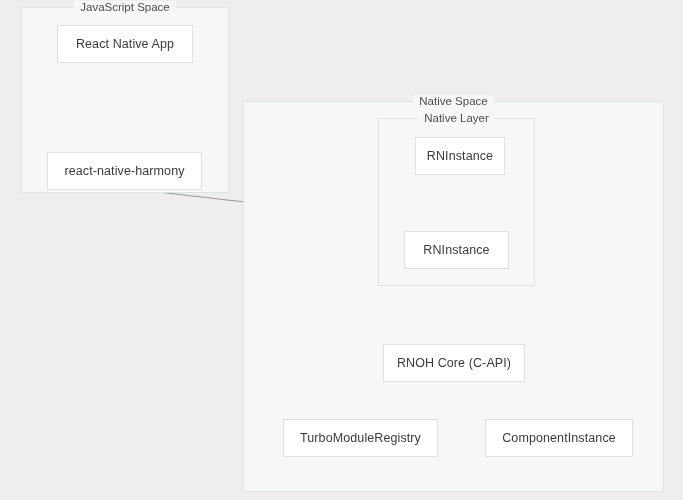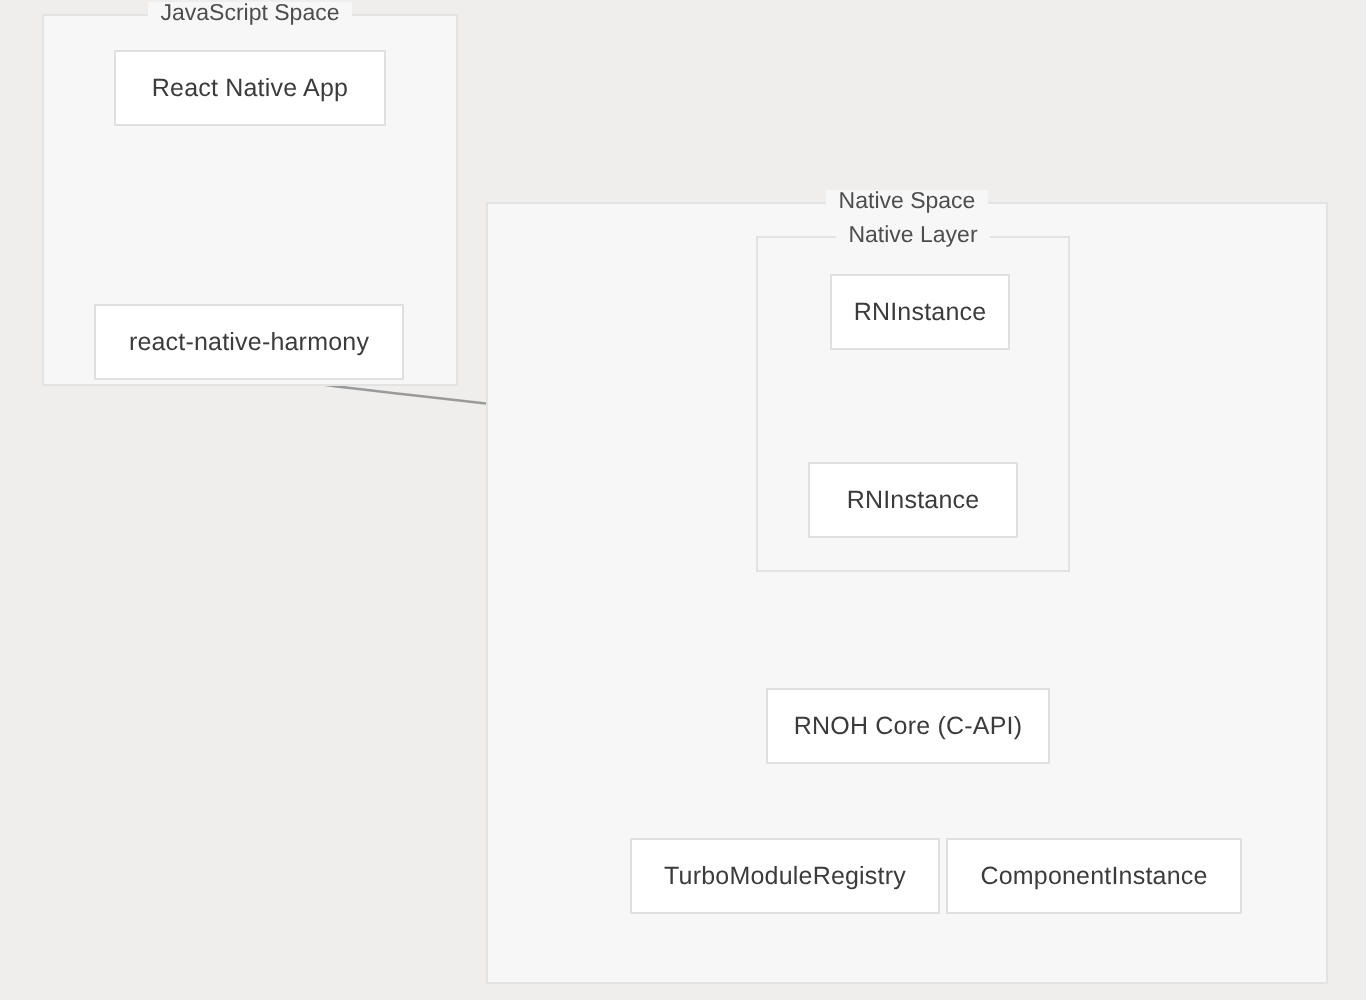--- a/index.html
+++ b/index.html
@@ -121,21 +121,21 @@
   </div>
 
   <div class="node" style="left:404px; top:231px; width:105px; height:38px;align-items:center;">
     <span>RNInstance</span>
   </div>
 
   <div class="node" style="left:383px; top:344px; width:142px; height:38px;">
     <span>RNOH Core (C-API)</span>
   </div>
 
-  <div class="node" style="left:283px; top:419px; width:155px; height:38px;margin-left:32px;">
+  <div class="node" style="left:283px; top:419px; width:155px; height:38px;">
     <span>TurboModuleRegistry</span>
   </div>
 
-  <div class="node" style="left:473px; top:419px; width:148px; height:38px;">
+  <div class="node" style="left:485px; top:419px; width:148px; height:38px;">
     <span>ComponentInstance</span>
   </div>
 
 </div>
 
 </body></html>

